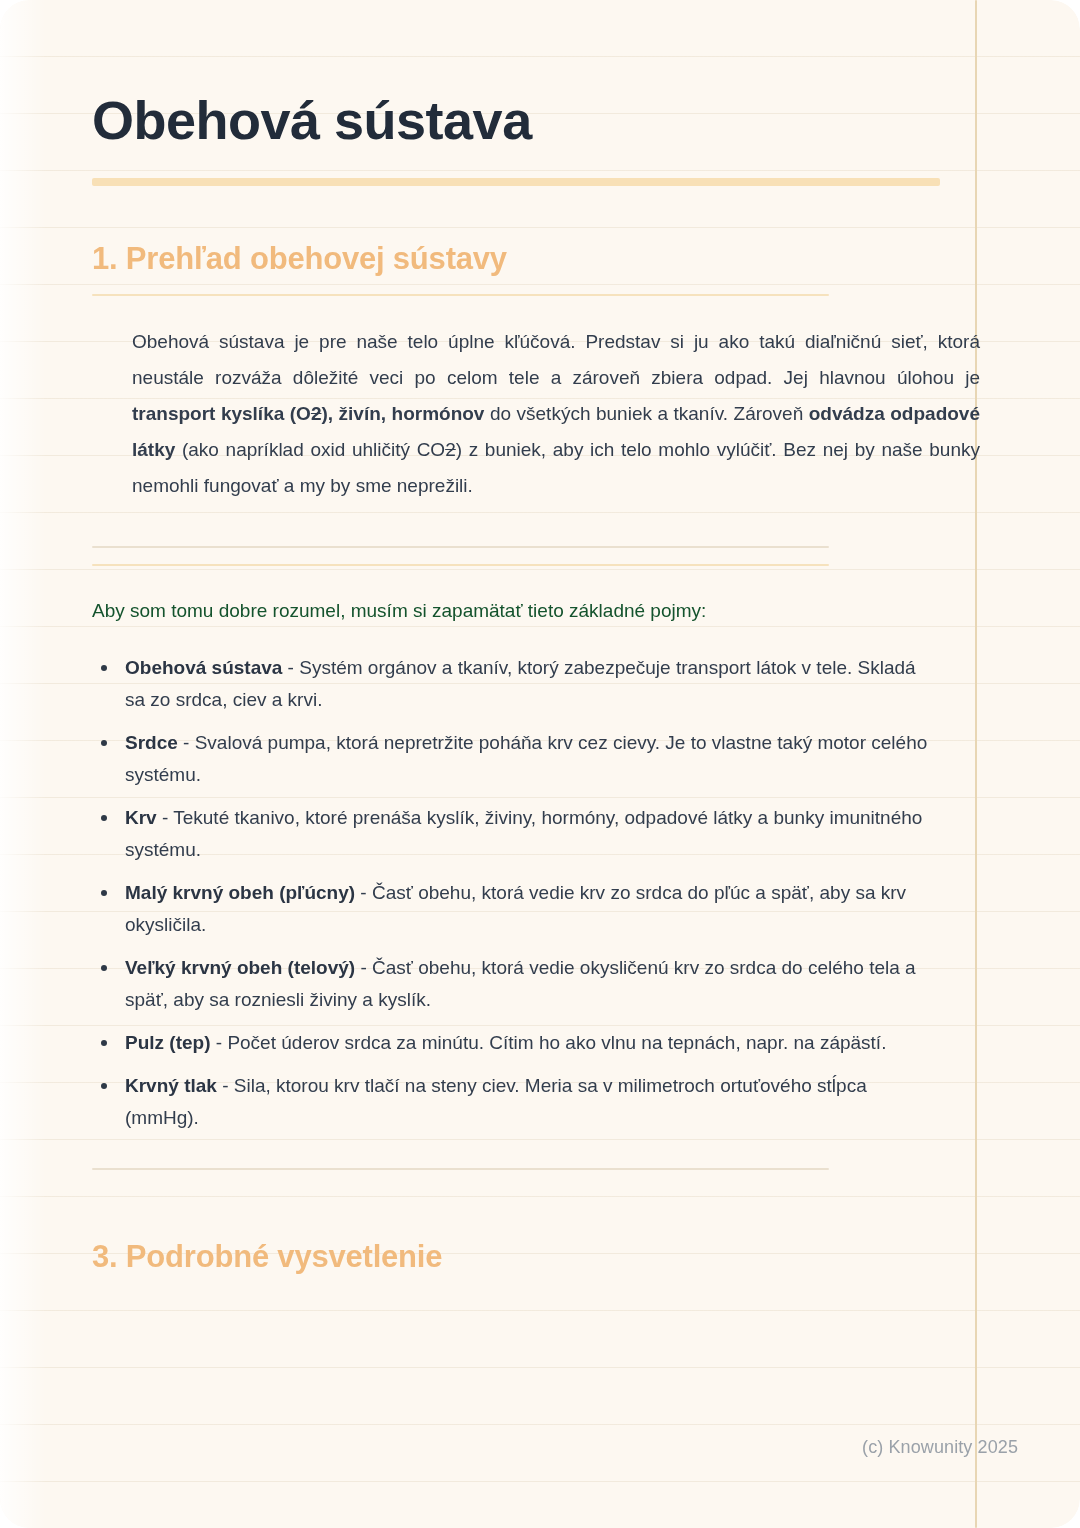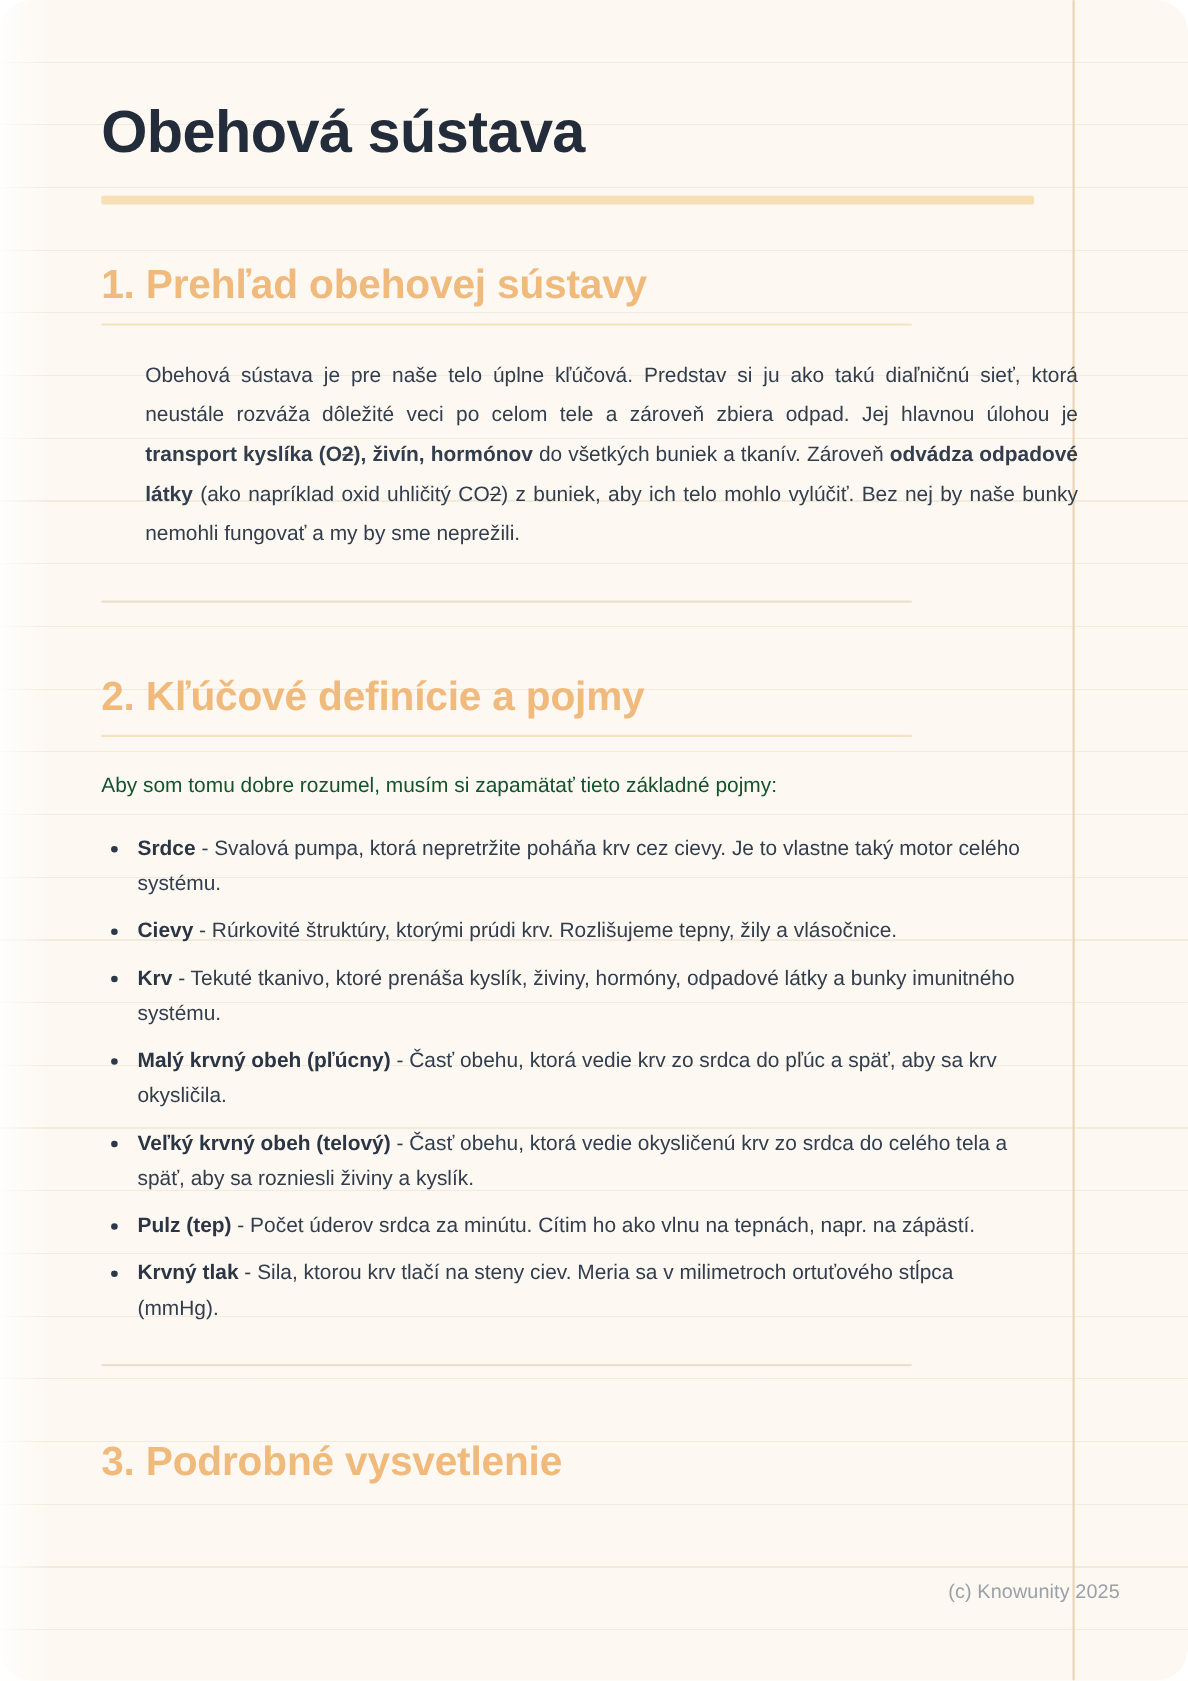--- a/index.html
+++ b/index.html
@@ -64,21 +64,21 @@
   .title-bar {
     margin-top: 28px;
     width: 848px;
     height: 8px;
     background: #f8e0b6;
     border-radius: 2px;
   }
 
   h2.section-heading {
     margin-top: 54px;
-    font-size: 37px;
+    font-size: 31px;
     line-height: 38px;
     font-weight: 700;
     color: #f1ba7d;
     letter-spacing: -0.2px;
   }
   .heading-underline {
     margin-top: 16px;
     width: 737px;
     height: 2px;
     background: #f6e2bd;
@@ -158,32 +158,31 @@
     <div class="title-bar"></div>
 
     <section class="section-1">
       <h2 class="section-heading">1. Prehľad obehovej sústavy</h2>
       <div class="heading-underline"></div>
       <p class="body-text"><span>Obehová sústava je pre naše telo úplne kľúčová. Predstav si ju ako takú diaľničnú sieť, ktorá neustále rozváža dôležité veci po celom tele a zároveň zbiera odpad. Jej hlavnou úlohou je </span><span style="font-weight: 700;">transport kyslíka (O</span><span style="font-weight: 700; text-decoration: line-through;">2</span><span style="font-weight: 700;">), živín, hormónov</span><span> do všetkých buniek a tkanív. Zároveň </span><span style="font-weight: 700;">odvádza odpadové látky</span><span> (ako napríklad oxid uhličitý CO</span><span style="text-decoration: line-through;">2</span><span>) z buniek, aby ich telo mohlo vylúčiť. Bez nej by naše bunky nemohli fungovať a my by sme neprežili.</span></p>
       <div class="divider"></div>
     </section>
 
     <section class="section-2">
-      <h2 class="section-heading">2. Kľúčové definície a pojmy</h2>
       <div class="heading-underline"></div>
       <p class="intro-text">Aby som tomu dobre rozumel, musím si zapamätať tieto základné pojmy:</p>
 
       <ul class="def-list">
         <li>
           <span class="bullet-dot"></span>
+          <b>Obehová sústava</b><span> - Systém orgánov a tkanív, ktorý zabezpečuje transport látok v tele. Skladá sa zo srdca, ciev a krvi.</span>
+        </li>
+        <li>
+          <span class="bullet-dot"></span>
           <b>Srdce</b><span> - Svalová pumpa, ktorá nepretržite poháňa krv cez cievy. Je to vlastne taký motor celého systému.</span>
-        </li>
-        <li>
-          <span class="bullet-dot"></span>
-          <b>Cievy</b><span> - Rúrkovité štruktúry, ktorými prúdi krv. Rozlišujeme tepny, žily a vlásočnice.</span>
         </li>
         <li>
           <span class="bullet-dot"></span>
           <b>Krv</b><span> - Tekuté tkanivo, ktoré prenáša kyslík, živiny, hormóny, odpadové látky a bunky imunitného systému.</span>
         </li>
         <li>
           <span class="bullet-dot"></span>
           <b>Malý krvný obeh (pľúcny)</b><span> - Časť obehu, ktorá vedie krv zo srdca do pľúc a späť, aby sa krv okysličila.</span>
         </li>
         <li>

